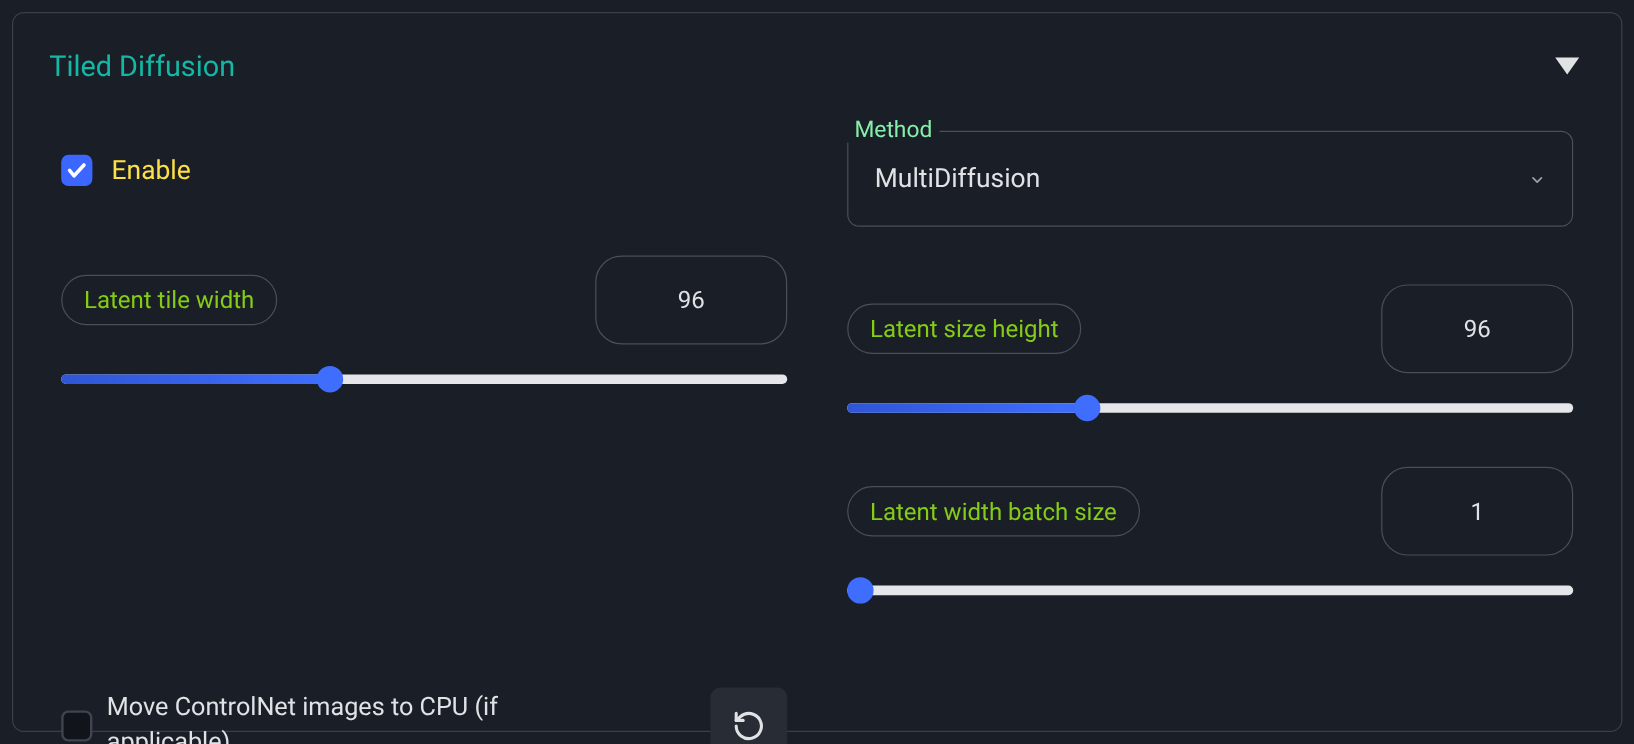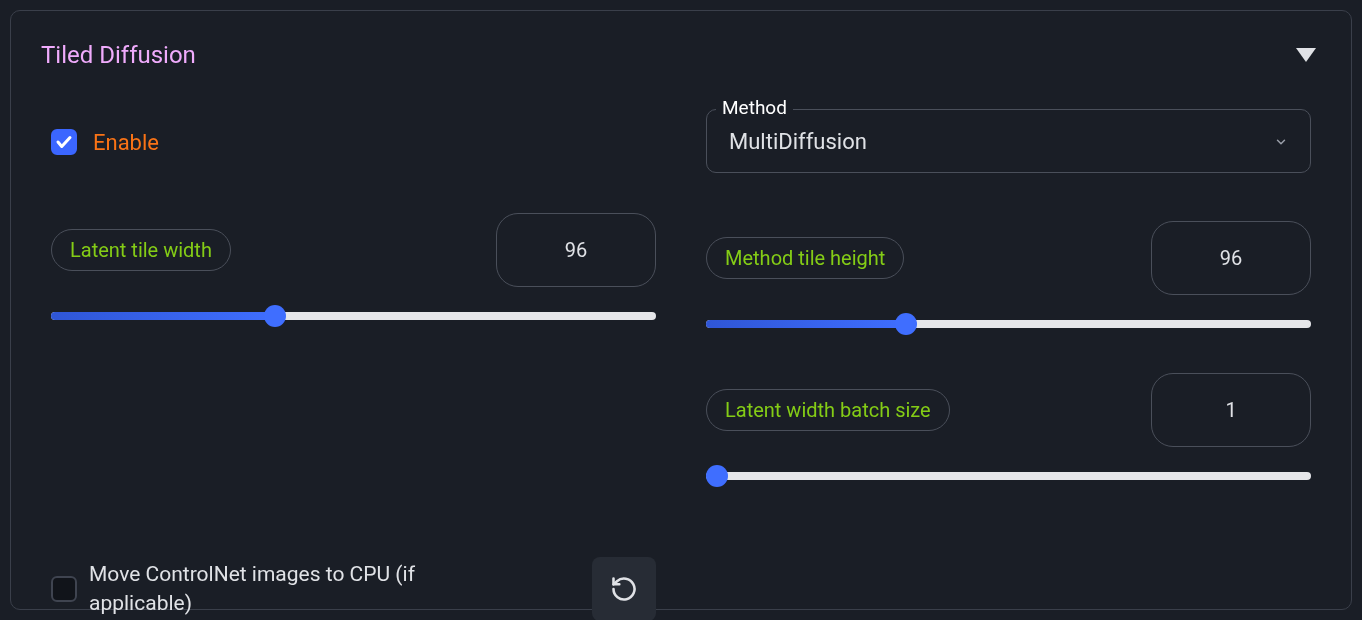--- a/index.html
+++ b/index.html
@@ -20,21 +20,21 @@
     }
     .panel-header {
       display: flex;
       justify-content: space-between;
       align-items: center;
       margin-bottom: 40px;
     }
     .panel-title {
       font-size: 24px;
       font-weight: 400;
-      color: #f0abfc;
+      color: #14b8a6;
     }
     .collapse-icon {
       width: 0;
       height: 0;
       border-left: 10px solid transparent;
       border-right: 10px solid transparent;
       border-top: 14px solid #e0e2e6;
       margin-right: 5px;
     }
     .body-grid {
@@ -68,39 +68,39 @@
     .checkbox.checked {
       background: #3b66ff;
       border-color: #3b66ff;
     }
     .checkbox.checked svg {
       width: 18px;
       height: 18px;
     }
     .checkbox-label {
       font-size: 22px;
-      color: #f97316;
+      color: #fde047;
     }
     .field {
       position: relative;
       margin-bottom: 10px;
     }
     .field-floating-label {
       position: absolute;
       top: -13px;
-      left: 10px;
+      left: 0;
       padding: 0 6px;
       background: #1a1e26;
       font-size: 19px;
-      color: #ffffff;
+      color: #86efac;
     }
     .select {
       border: 1px solid #4a4f5a;
       border-radius: 10px;
-      height: 64px;
+      height: 80px;
       display: flex;
       align-items: center;
       justify-content: space-between;
       padding: 0 22px;
       cursor: pointer;
     }
     .select-text {
       font-size: 22px;
       color: #e0e2e6;
     }
@@ -252,21 +252,21 @@
           <span class="chevron-down">
             <svg viewBox="0 0 24 24" fill="none" stroke-width="2.5" stroke-linecap="round" stroke-linejoin="round">
                 <polyline points="6 9 12 15 18 9"></polyline>
               </svg>
           </span>
         </div>
       </div>
 
       <div class="slider-row">
         <div class="slider-header">
-          <span class="pill-label">Method tile height</span>
+          <span class="pill-label">Latent size height</span>
           <span class="num-input">96</span>
         </div>
         <div class="slider-track">
           <div class="track-bg"></div>
           <div class="track-fill" style="width: 33%;"></div>
           <div class="thumb" style="left: 33%;"></div>
         </div>
       </div>
 
       <div class="slider-row">

